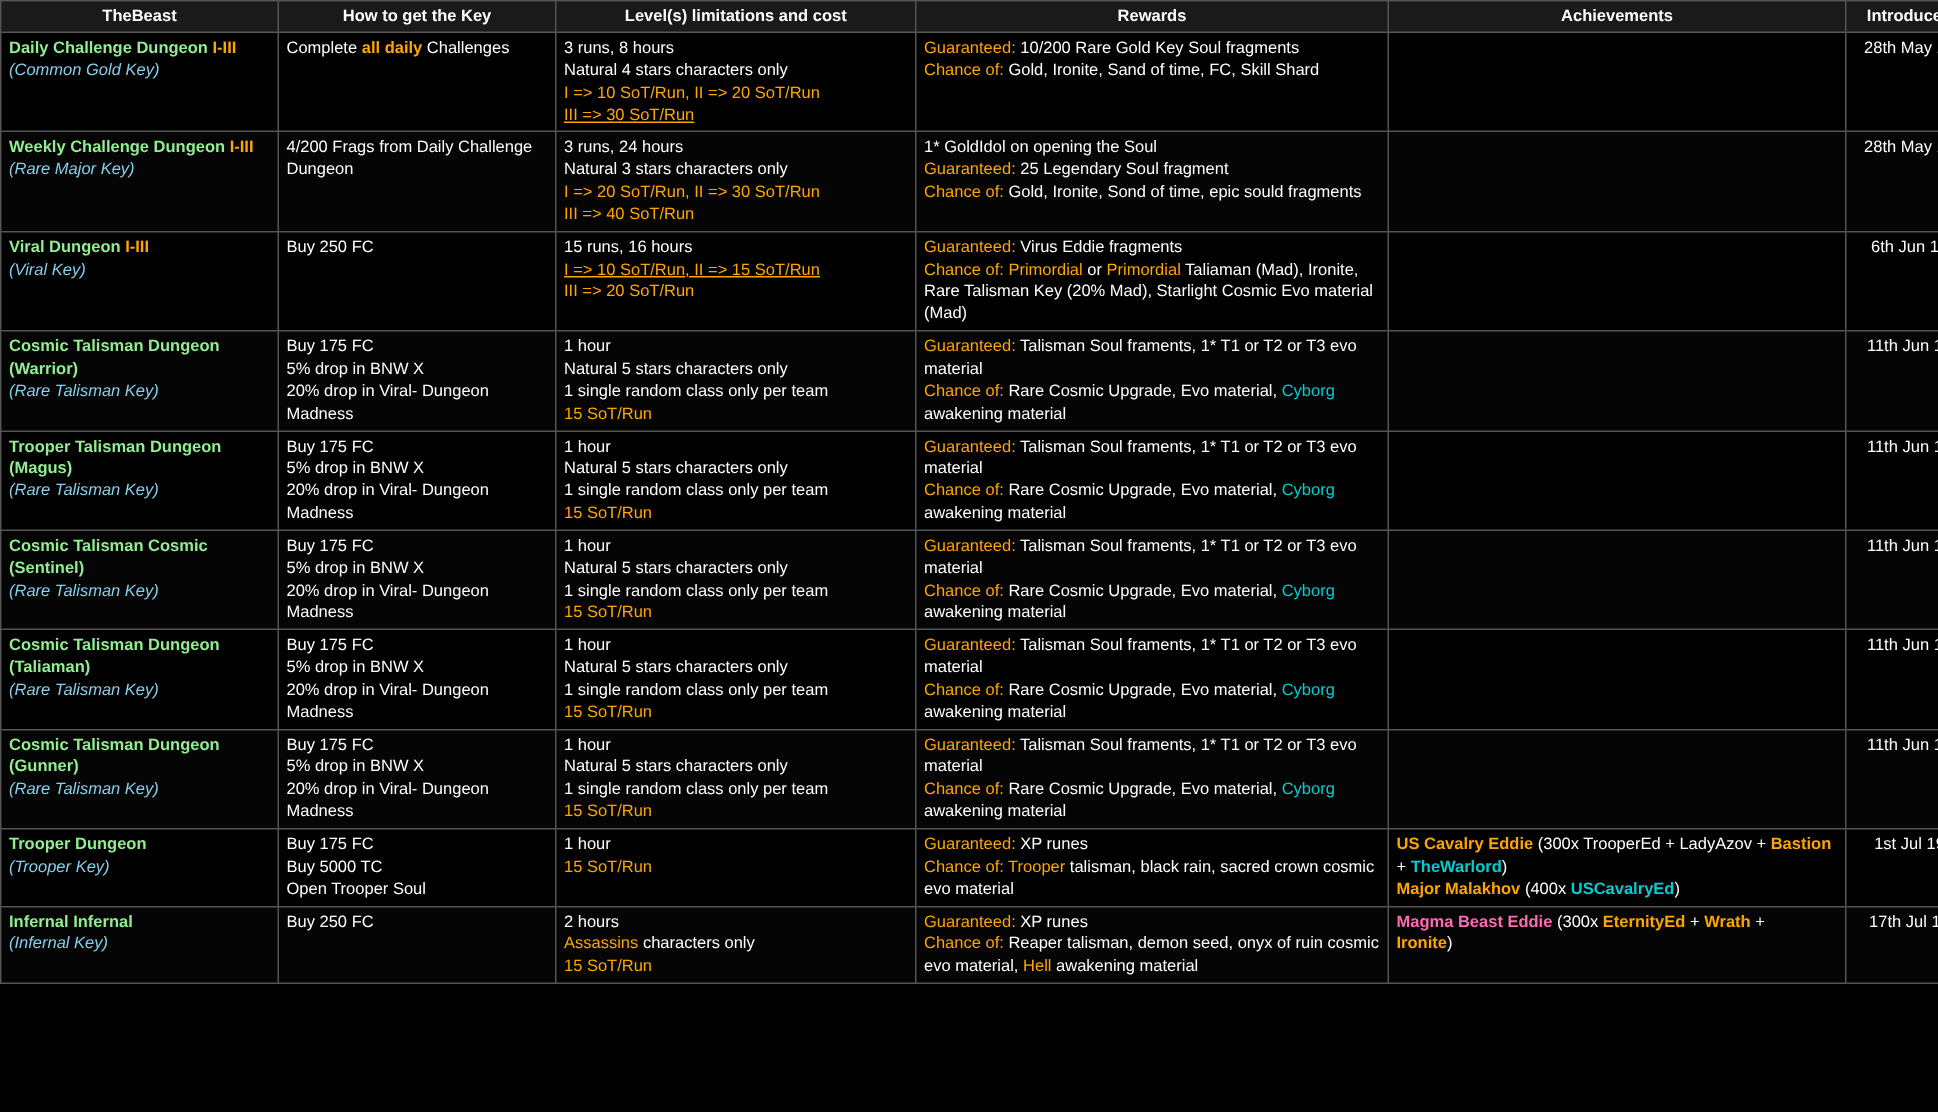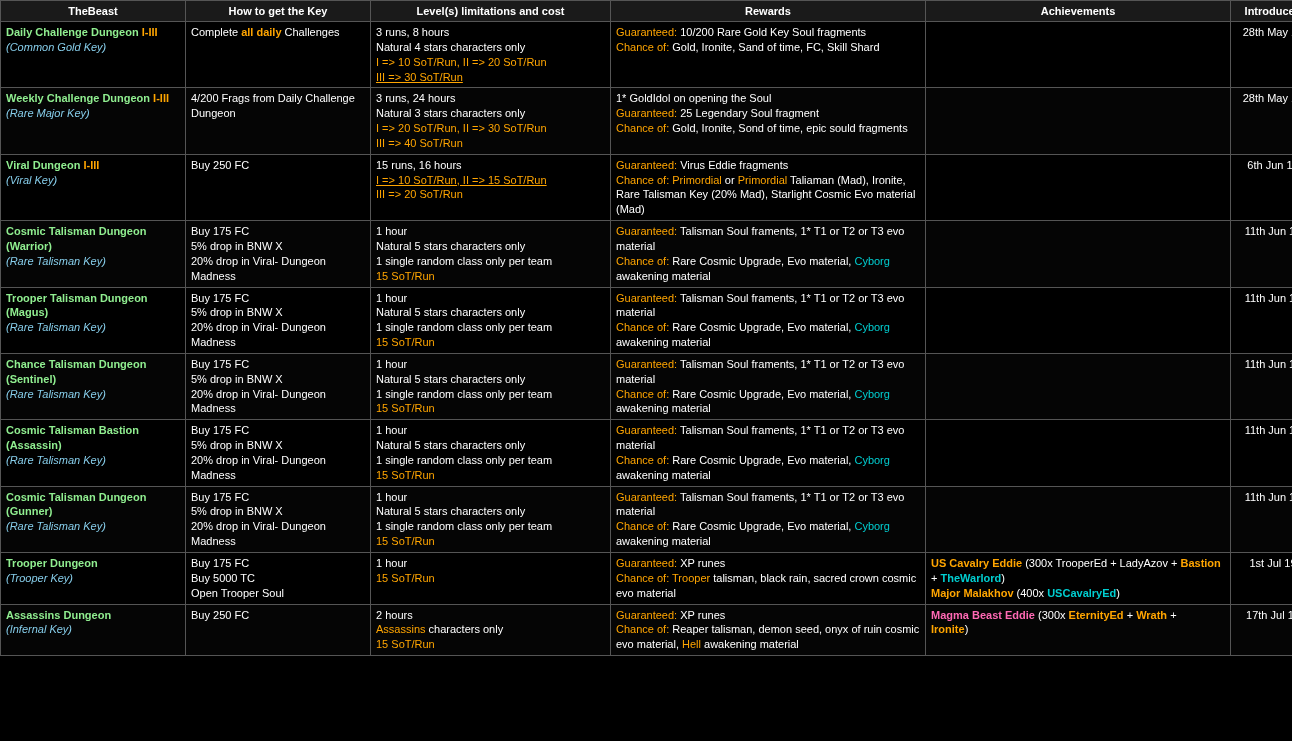--- a/index.html
+++ b/index.html
@@ -100,29 +100,29 @@
       </tr>
       <tr>
         <td><span class="dungeon-name">Trooper Talisman Dungeon (Magus)</span><br><span class="key-name">(Rare Talisman Key)</span></td>
         <td>Buy 175 FC<br>5% drop in BNW X<br>20% drop in Viral- Dungeon Madness</td>
         <td>1 hour<br>Natural 5 stars characters only<br>1 single random class only per team<br><span style="color: rgb(255, 165, 0);">15 SoT/Run</span></td>
         <td><span style="color: rgb(255, 165, 0);">Guaranteed:</span> Talisman Soul framents, 1* T1 or T2 or T3 evo material<br><span style="color: rgb(255, 165, 0);">Chance of:</span> Rare Cosmic Upgrade, Evo material, <span style="color: rgb(0, 206, 209);">Cyborg</span><br>awakening material</td>
         <td></td>
         <td style="text-align: center;">11th Jun 19</td>
       </tr>
       <tr>
-        <td><span class="dungeon-name">Chance Talisman Dungeon (Sentinel)</span><br><span class="key-name">(Rare Talisman Key)</span></td>
+        <td><span class="dungeon-name">Cosmic Talisman Cosmic (Sentinel)</span><br><span class="key-name">(Rare Talisman Key)</span></td>
         <td>Buy 175 FC<br>5% drop in BNW X<br>20% drop in Viral- Dungeon Madness</td>
         <td>1 hour<br>Natural 5 stars characters only<br>1 single random class only per team<br><span style="color: rgb(255, 165, 0);">15 SoT/Run</span></td>
         <td><span style="color: rgb(255, 165, 0);">Guaranteed:</span> Talisman Soul framents, 1* T1 or T2 or T3 evo material<br><span style="color: rgb(255, 165, 0);">Chance of:</span> Rare Cosmic Upgrade, Evo material, <span style="color: rgb(0, 206, 209);">Cyborg</span><br>awakening material</td>
         <td></td>
         <td style="text-align: center;">11th Jun 19</td>
       </tr>
       <tr>
-        <td><span class="dungeon-name">Cosmic Talisman Bastion (Assassin)</span><br><span class="key-name">(Rare Talisman Key)</span></td>
+        <td><span class="dungeon-name">Cosmic Talisman Dungeon (Taliaman)</span><br><span class="key-name">(Rare Talisman Key)</span></td>
         <td>Buy 175 FC<br>5% drop in BNW X<br>20% drop in Viral- Dungeon Madness</td>
         <td>1 hour<br>Natural 5 stars characters only<br>1 single random class only per team<br><span style="color: rgb(255, 165, 0);">15 SoT/Run</span></td>
         <td><span style="color: rgb(255, 165, 0);">Guaranteed:</span> Talisman Soul framents, 1* T1 or T2 or T3 evo material<br><span style="color: rgb(255, 165, 0);">Chance of:</span> Rare Cosmic Upgrade, Evo material, <span style="color: rgb(0, 206, 209);">Cyborg</span><br>awakening material</td>
         <td></td>
         <td style="text-align: center;">11th Jun 19</td>
       </tr>
       <tr>
         <td><span class="dungeon-name">Cosmic Talisman Dungeon (Gunner)</span><br><span class="key-name">(Rare Talisman Key)</span></td>
         <td>Buy 175 FC<br>5% drop in BNW X<br>20% drop in Viral- Dungeon Madness</td>
         <td>1 hour<br>Natural 5 stars characters only<br>1 single random class only per team<br><span style="color: rgb(255, 165, 0);">15 SoT/Run</span></td>
@@ -132,21 +132,21 @@
       </tr>
       <tr>
         <td><span class="dungeon-name">Trooper Dungeon</span><br><span class="key-name">(Trooper Key)</span></td>
         <td>Buy 175 FC<br>Buy 5000 TC<br>Open Trooper Soul</td>
         <td>1 hour<br><span style="color: rgb(255, 165, 0);">15 SoT/Run</span></td>
         <td><span style="color: rgb(255, 165, 0);">Guaranteed:</span> XP runes<br><span style="color: rgb(255, 165, 0);">Chance of:</span> <span style="color: rgb(255, 165, 0);">Trooper</span> talisman, black rain, sacred crown cosmic evo material</td>
         <td><span style="color: rgb(255, 165, 0); font-weight: bold;">US Cavalry Eddie</span> (300x TrooperEd + LadyAzov + <span style="color: rgb(255, 165, 0); font-weight: bold;">Bastion</span><br>+ <span style="color: rgb(0, 206, 209); font-weight: bold;">TheWarlord</span>)<br><span style="color: rgb(255, 165, 0); font-weight: bold;">Major Malakhov</span> (400x <span style="color: rgb(0, 206, 209); font-weight: bold;">USCavalryEd</span>)</td>
         <td style="text-align: center;">1st Jul 19</td>
       </tr>
       <tr>
-        <td><span class="dungeon-name">Assassins Dungeon</span><br><span class="key-name">(Infernal Key)</span></td>
+        <td><span class="dungeon-name">Infernal Infernal</span><br><span class="key-name">(Infernal Key)</span></td>
         <td>Buy 250 FC</td>
         <td>2 hours<br><span style="color: rgb(255, 165, 0);">Assassins</span> characters only<br><span style="color: rgb(255, 165, 0);">15 SoT/Run</span></td>
         <td><span style="color: rgb(255, 165, 0);">Guaranteed:</span> XP runes<br><span style="color: rgb(255, 165, 0);">Chance of:</span> Reaper talisman, demon seed, onyx of ruin cosmic evo material, <span style="color: rgb(255, 165, 0);">Hell</span> awakening material</td>
         <td><span style="color: rgb(255, 105, 180); font-weight: bold; margin-top: 43px;">Magma Beast Eddie</span> (300x <span style="color: rgb(255, 165, 0); font-weight: bold;">EternityEd</span> + <span style="color: rgb(255, 165, 0); font-weight: bold;">Wrath</span> + <br><span style="color: rgb(255, 165, 0); font-weight: bold;">Ironite</span>)</td>
         <td style="text-align: center;">17th Jul 19</td>
       </tr>
     </tbody>
 </table>
 
 </body></html>

